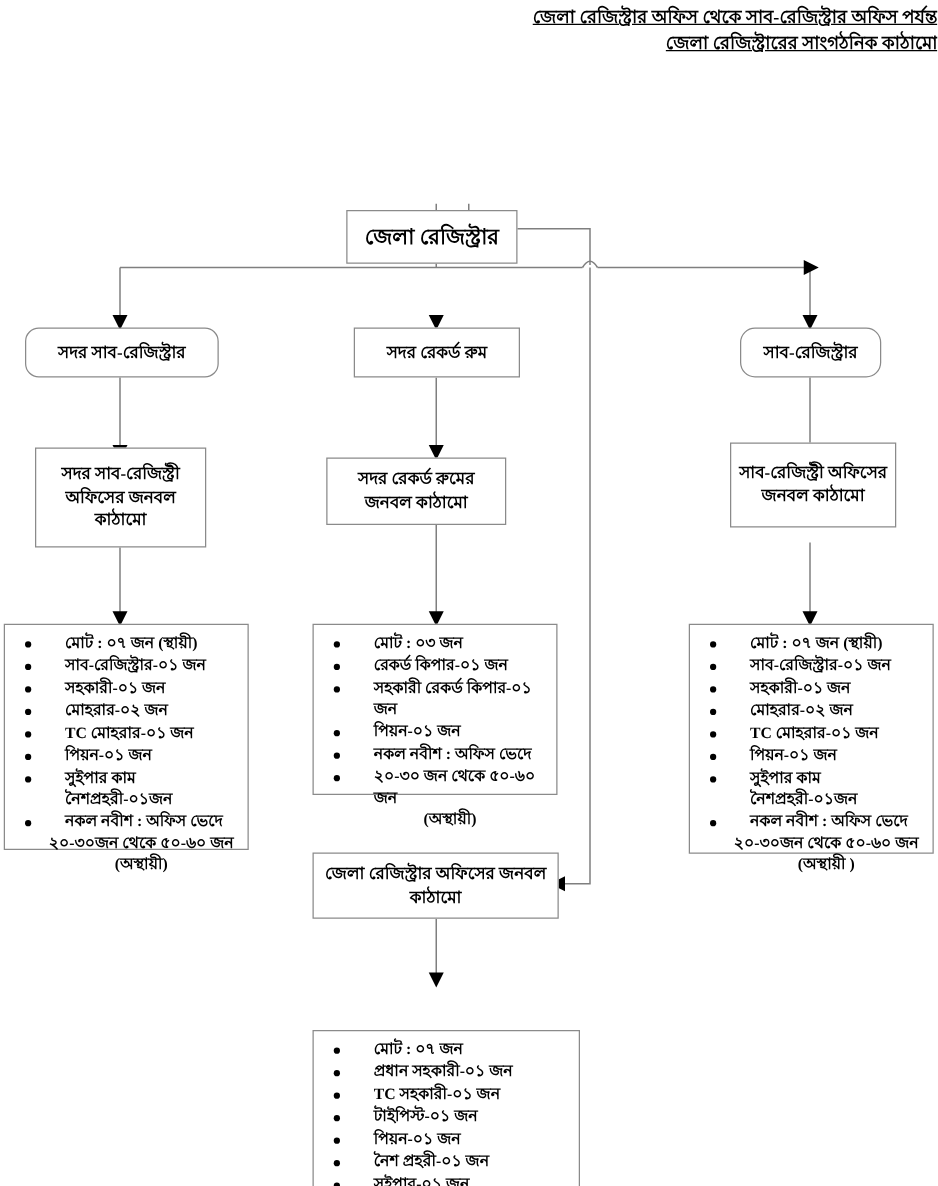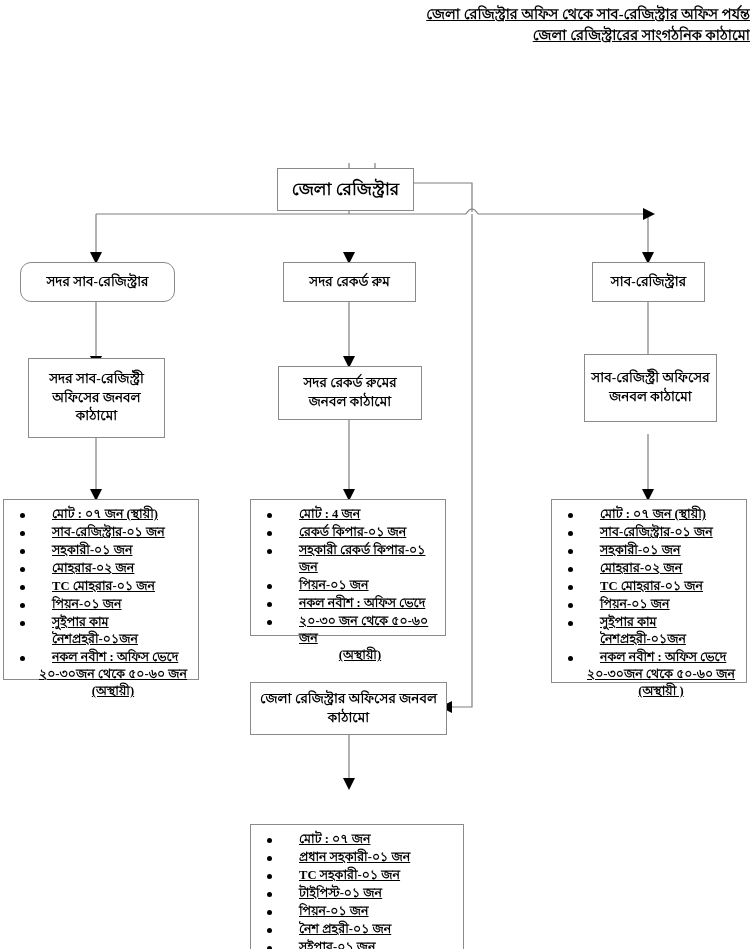--- a/index.html
+++ b/index.html
@@ -70,21 +70,20 @@
     font-weight: 700;
     justify-content: center;
   }
 
   .listbox {
     position: absolute;
     box-sizing: border-box;
     border: 1px solid #8a8a8a;
     background: #ffffff;
     padding: 6px 6px 18px 2px;
-    text-decoration: underline;
   }
   .listbox ul {
     list-style: none;
     margin: 0;
     padding: 0;
   }
   .listbox li {
     position: relative;
     font-size: 12.6px;
     font-weight: 700;
@@ -170,28 +169,28 @@
   <div class="node root" style="left:277px; top:120px; width:137px; height:43px;margin-top:48px;">
     <span class="node-text">জেলা রেজিস্ট্রার</span>
   </div>
 
   <div class="node tier1" style="left:20px; top:262px; width:155px; height:40px;border-radius:11px;">
     <span class="node-text">সদর সাব-রেজিস্ট্রার</span>
   </div>
   <div class="node tier1" style="left:283px; top:262px; width:133px; height:40px;">
     <span class="node-text">সদর রেকর্ড রুম</span>
   </div>
-  <div class="node tier1" style="left:592px; top:262px; width:113px; height:40px;">
+  <div class="node tier1" style="left:592px; top:262px; width:113px; height:40px;border-radius:12px;">
     <span class="node-text">সাব-রেজিস্ট্রার</span>
   </div>
 
   <div class="node tier2" style="left:28px; top:358px; width:137px; height:80px;justify-content:center;">
     <span class="node-text">সদর সাব-রেজিস্ট্রী অফিসের জনবল কাঠামো</span>
   </div>
-  <div class="node tier2" style="left:278px; top:366px; width:144px; height:54px;">
+  <div class="node tier2" style="left:261px; top:366px; width:144px; height:54px;">
     <span class="node-text">সদর রেকর্ড রুমের জনবল কাঠামো</span>
   </div>
   <div class="node tier2" style="left:584px; top:354px; width:133px; height:68px;">
     <span class="node-text">সাব-রেজিস্ট্রী অফিসের জনবল কাঠামো</span>
   </div>
 
   <div class="listbox" style="left:3px; top:499px; width:196px; height:181px;">
     <ul>
       <li>
           <span class="bullet"></span>
@@ -227,21 +226,21 @@
           <span class="li-cont">২০-৩০জন থেকে ৫০-৬০ জন</span>
           <span class="li-cont">(অস্থায়ী)</span>
         </li>
     </ul>
   </div>
 
   <div class="listbox" style="left:250px; top:499px; width:196px; height:137px;">
     <ul>
       <li>
           <span class="bullet"></span>
-          <span class="li-text">মোট : 4 জন</span>
+          <span class="li-text">মোট : ০৩ জন</span>
         </li>
       <li>
           <span class="bullet"></span>
           <span class="li-text">রেকর্ড কিপার-০১ জন</span>
         </li>
       <li>
           <span class="bullet"></span>
           <span class="li-text">সহকারী রেকর্ড কিপার-০১ জন</span>
         </li>
       <li>

